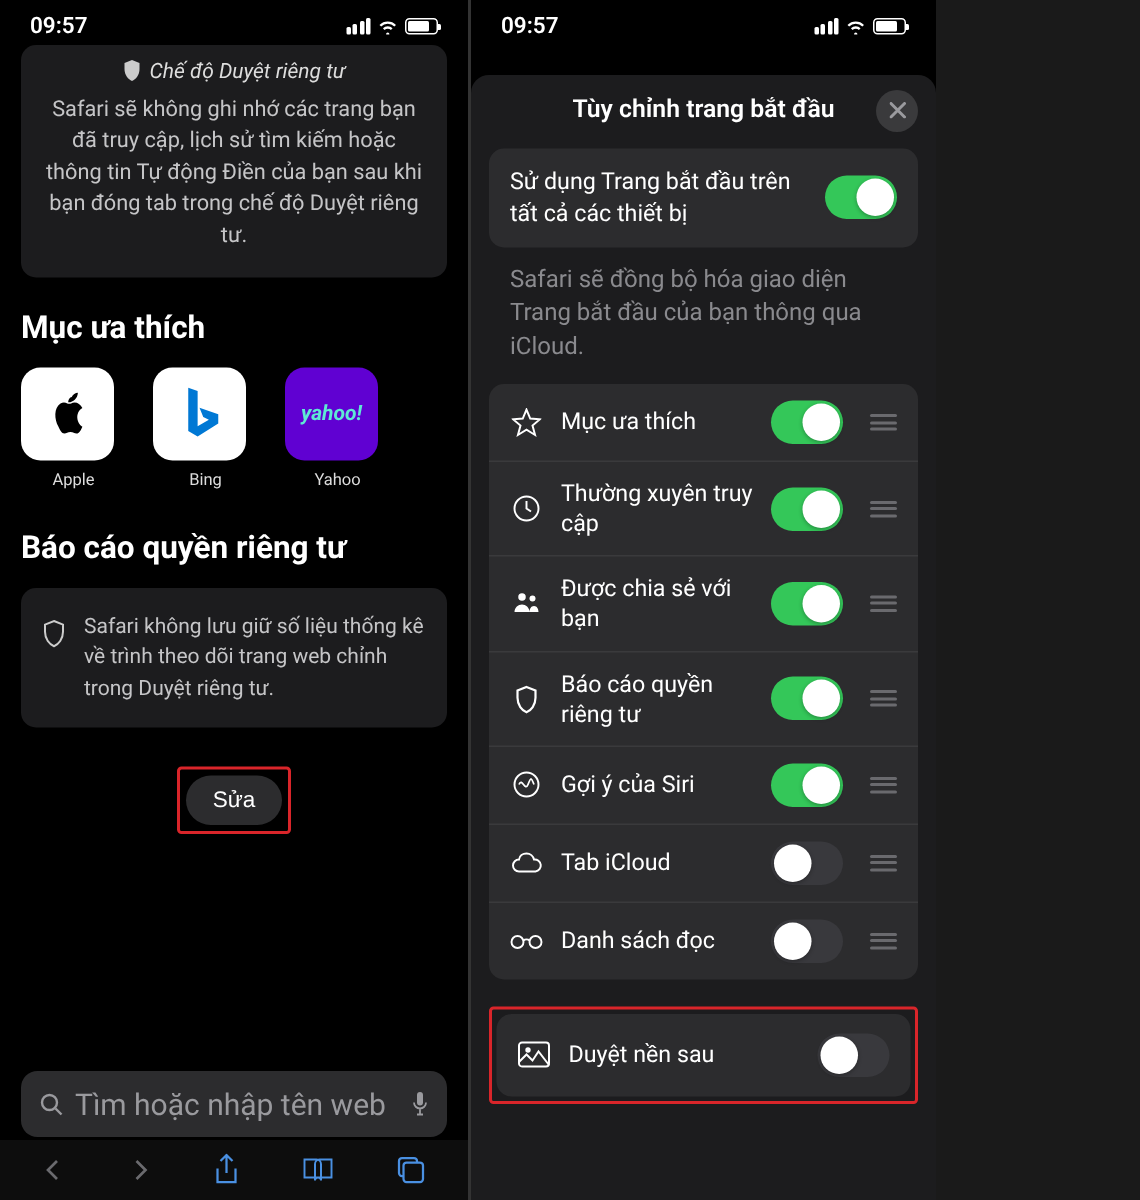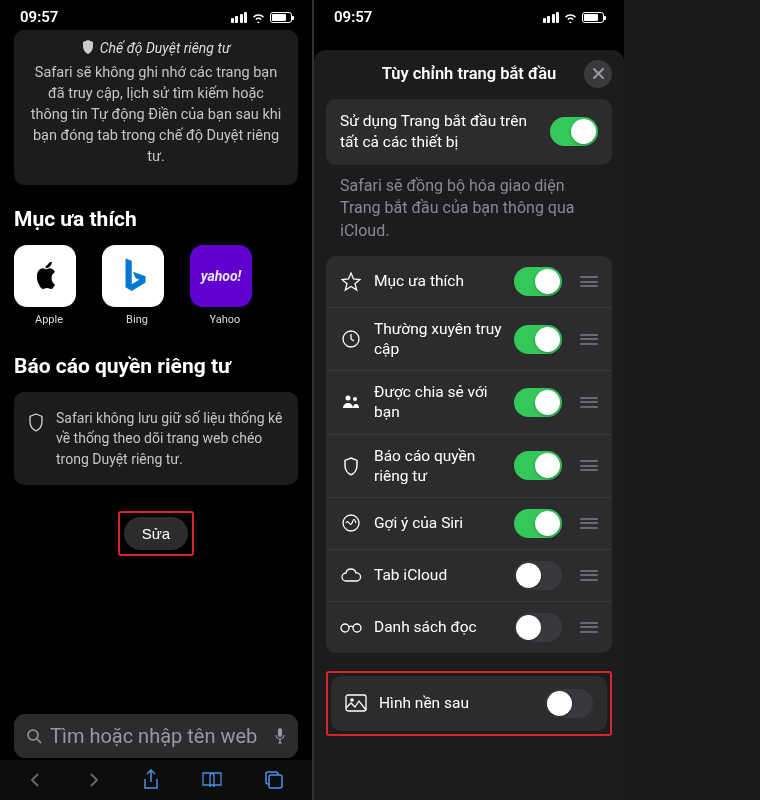--- a/index.html
+++ b/index.html
@@ -53,21 +53,21 @@
   .fav-item { text-align: center; width: 70px; }
   .fav-icon {
     width: 62px; height: 62px; border-radius: 13px;
     display: flex; align-items: center; justify-content: center;
     margin-bottom: 6px;
   }
   .fav-label { font-size: 11px; color: #ddd; }
   .apple-bg { background: #fff; }
   .bing-bg { background: #fff; }
   .google-bg { background: #fff; }
-  .yahoo-bg { background: #6001d2; color: #e5e5e5; font-weight: 700; font-size: 14px; font-style: italic; }
+  .yahoo-bg { background: #6001d2; color: #5eead4; font-weight: 700; font-size: 14px; font-style: italic; }
   .report-card {
     background: #1c1c1e;
     border-radius: 10px;
     padding: 16px 14px;
     display: flex;
     gap: 12px;
     margin-bottom: 26px;
   }
   .report-text { font-size: 14px; color: #c5c5c7; line-height: 1.45; flex: 1; }
   .edit-wrap { display: flex; justify-content: center; margin-bottom: 6px; }
@@ -246,21 +246,21 @@
         <div class="fav-icon yahoo-bg">yahoo!</div>
         <div class="fav-label">Yahoo</div>
       </div>
     </div>
 
     <div class="section-title">Báo cáo quyền riêng tư</div>
     <div class="report-card">
       <svg width="16" height="20" viewBox="0 0 12 14" style="flex-shrink:0;margin-top:4px;">
           <path fill="none" stroke="#ccc" stroke-width="1" d="M6 1l4.5 1.8v3.6c0 3.6-2.2 6.3-4.5 7.2C3.7 12.7 1.5 10 1.5 6.4V2.8z"></path>
         </svg>
-      <div class="report-text">Safari không lưu giữ số liệu thống kê về thống theo dõi trang web chéo trong Duyệt riêng tư.</div>
+      <div class="report-text">Safari không lưu giữ số liệu thống kê về trình theo dõi trang web chỉnh trong Duyệt riêng tư.</div>
     </div>
 
     <div class="edit-wrap">
       <div class="edit-highlight">
         <button class="edit-btn">Sửa</button>
       </div>
     </div>
   </div>
 
   <div class="search-bar">
@@ -455,20 +455,20 @@
 
     <div class="bg-section">
       <div class="bg-row">
         <div class="row-icon">
             <svg width="22" height="18" viewBox="0 0 22 18">
               <rect x="1" y="1" width="20" height="16" rx="2" fill="none" stroke="#fff" stroke-width="1.3"></rect>
               <circle cx="7" cy="6" r="1.8" fill="#fff"></circle>
               <path d="M1 14l5-5 4 4 4-6 7 9" fill="none" stroke="#fff" stroke-width="1.3"></path>
             </svg>
           </div>
-        <div class="row-label">Hình nền sau</div>
+        <div class="row-label">Duyệt nền sau</div>
         <div class="toggle off">
             <div class="toggle-knob"></div>
           </div>
       </div>
     </div>
   </div>
 </div>
 
 </body></html>

